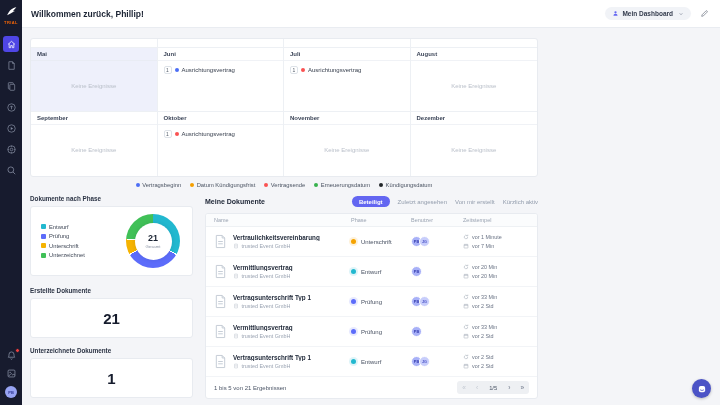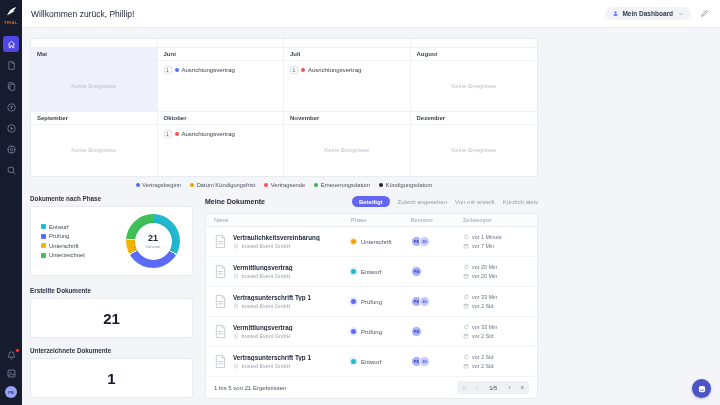--- a/index.html
+++ b/index.html
@@ -16,21 +16,21 @@
   .nav-item.active{background:#4f46e5;color:#fff}
   .nav-item svg{width:11px;height:11px}
   .side-bottom{margin-top:auto;margin-bottom:7px;display:flex;flex-direction:column;gap:7px;align-items:center}
   .side-ic{position:relative;color:#8b93a8;cursor:pointer}
   .side-ic svg{width:11px;height:11px}
   .badge-dot{position:absolute;top:-2px;right:-3px;width:5px;height:5px;border-radius:50%;background:#f03e3e;border:1px solid #171b2e}
   .side-avatar{width:12px;height:12px;border-radius:50%;background:#98a4f4;color:#2f3796;font-size:4px;font-weight:bold;display:flex;align-items:center;justify-content:center;cursor:pointer}
 
   
   .header{position:absolute;left:22px;top:0;right:0;height:28px;background:#fff;border-bottom:1px solid #e9ecf1;display:flex;align-items:center;justify-content:space-between;padding:0 11px 0 9px;z-index:4}
-  .header h1{font-size:8.5px;color:#1c2434;font-weight:normal}
+  .header h1{font-size:8.5px;color:#1c2434;font-weight:bold}
   .header-right{display:flex;align-items:center;gap:9px}
   .dash-btn{display:flex;align-items:center;gap:3px;background:#f1f3f7;border-radius:10px;padding:3px 7px;font-size:6.5px;font-weight:bold;color:#333b4d;cursor:pointer}
   .dash-btn .u-ic{color:#6366f1}
   .dash-btn .u-ic svg{width:7px;height:7px}
   .dash-btn .ch-ic{color:#6b7486;margin-left:2px}
   .dash-btn .ch-ic svg{width:6px;height:6px}
   .edit-ic{color:#5f6775;cursor:pointer}
   .edit-ic svg{width:9px;height:9px}
 
   

